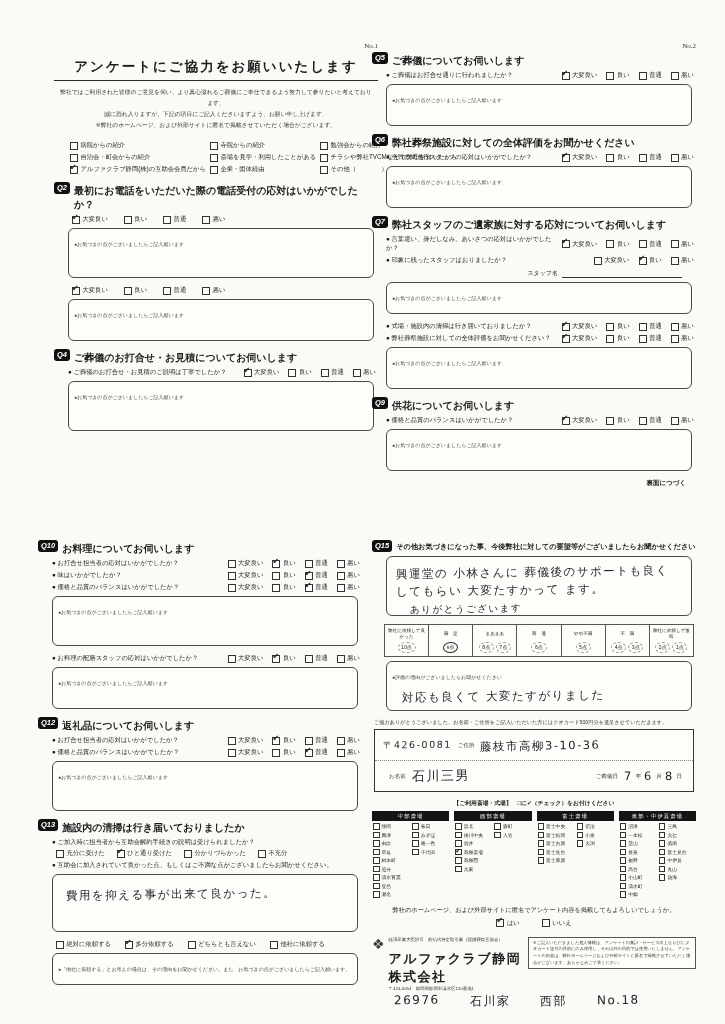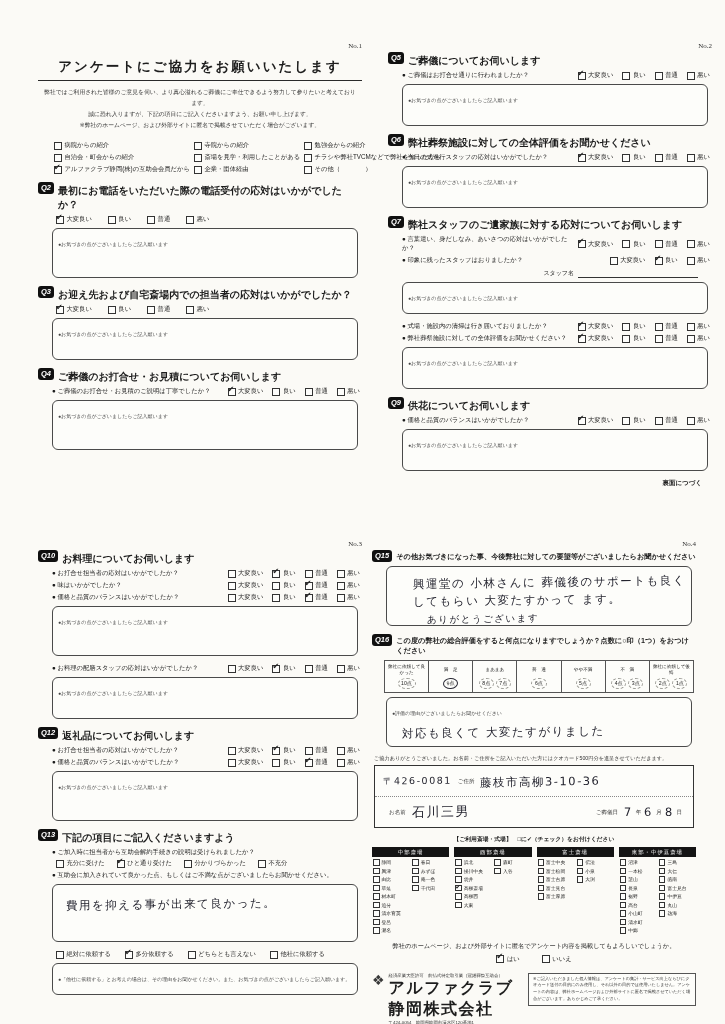--- a/index.html
+++ b/index.html
@@ -1,20 +1,20 @@
 <!DOCTYPE html>
 <html><head>
 <meta charset="utf-8">
 <style>
   html,body{margin:0;padding:0;background:#ffffff;}
   .sheet{position:relative;width:725px;height:1024px;background:#fbfaf6;overflow:hidden;
          font-family:"Liberation Sans","DejaVu Sans",sans-serif;color:#1d1d1d;}
   .page{position:absolute;width:324px;}
-  #p1{left:38px;top:42px;height:474px;}
-  #p2{left:388px;top:42px;height:474px;}
+  #p1{left:54px;top:42px;height:474px;}
+  #p2{left:372px;top:42px;height:474px;}
   #p3{left:38px;top:540px;height:480px;}
   #p4{left:372px;top:540px;height:480px;}
   .pageno{text-align:right;font-size:7px;font-family:"Liberation Serif","DejaVu Serif",serif;color:#333;height:10px;}
   .title{margin:6px 18px 0;text-align:center;font-size:13.5px;letter-spacing:2px;font-weight:bold;
          font-family:"Liberation Serif","DejaVu Serif",serif;}
   .titlerule{border-bottom:1.5px solid #2a2a2a;margin:4px 0 6px;}
   .intro{margin:0 6px 10px;text-align:center;font-size:5.8px;line-height:1.9;color:#333;}
   .q{margin-bottom:8px;}
   .qhead{display:flex;align-items:flex-start;gap:4px;}
   .badge{flex:0 0 auto;background:#101010;color:#fff;font-weight:bold;font-size:7.5px;
@@ -67,21 +67,21 @@
   .vitem{display:inline-flex;gap:2px;align-items:center;font-size:4.8px;white-space:nowrap;}
   .vitem .cb{width:4.5px;height:4.5px;}
   .vitem .cb.checked::after{font-size:6.5px;top:-3px;}
   
   .publish{text-align:center;font-size:6.2px;margin-top:8px;}
   .publish-opts{display:flex;justify-content:center;gap:22px;margin-top:4px;}
   .footer{display:flex;gap:6px;margin-top:9px;align-items:flex-start;}
   .fleft{flex:1;display:flex;gap:4px;}
   .logo{font-size:14px;color:#3a3a3a;line-height:1;}
   .permit{font-size:4.4px;color:#333;}
-  .company{font-size:16px;font-weight:bold;letter-spacing:1.5px;font-family:Liberation Sans, sans-serif;}
+  .company{font-size:13px;font-weight:bold;letter-spacing:1.5px;font-family:Liberation Sans, sans-serif;margin-top:8px;}
   .faddr{font-size:4.4px;color:#333;}
   .fprint{width:158px;border:1px solid #555;font-size:4.2px;line-height:1.6;padding:2px 4px;color:#3a3a3a;background:#fdfdfa;}
   .handrow{display:flex;gap:30px;margin:2px 0 0 22px;}
   .handrow .hand{font-size:12px;}
 </style>
 </head>
 <body>
 
 <div class="sheet">
 
@@ -158,24 +158,20 @@
             <span class="cb"></span>
             <span>悪い</span>
           </span>
         </div>
       <div class="cbox h48">
         <span class="note">●お気づきの点がございましたらご記入願います</span>
       </div>
     </div>
 
     <div class="q">
-      <div class="qhead">
-        <span class="badge">Q3</span>
-        <span class="qtitle">お迎え先および自宅斎場内での担当者の応対はいかがでしたか？</span>
-      </div>
       <div class="optrow">
           <span class="opt">
             <span class="cb checked"></span>
             <span>大変良い</span>
           </span>
           <span class="opt">
             <span class="cb"></span>
             <span>良い</span>
           </span>
           <span class="opt">
@@ -416,21 +412,20 @@
           </span>
       </div>
       <div class="cbox h40">
         <span class="note">●お気づきの点がございましたらご記入願います</span>
       </div>
       <div class="nextpage">裏面につづく</div>
     </div>
   </section>
 
   <section class="page" id="p3">
-    <div class="pageno">No.3</div>
 
     <div class="q">
       <div class="qhead">
         <span class="badge">Q10</span>
         <span class="qtitle">お料理についてお伺いします</span>
       </div>
       <div class="row">
         <span class="rowtext">● お打合せ担当者の応対はいかがでしたか？</span>
         <span class="opts">
             <span class="opt">
@@ -573,21 +568,21 @@
           </span>
       </div>
       <div class="cbox h48">
         <span class="note">●お気づきの点がございましたらご記入願います</span>
       </div>
     </div>
 
     <div class="q">
       <div class="qhead">
         <span class="badge">Q13</span>
-        <span class="qtitle">下記の項目にご記入くださいますよう</span>
+        <span class="qtitle">施設内の清掃は行き届いておりましたか</span>
       </div>
       <div class="subline">● ご加入時に担当者から互助会解約手続きの説明は受けられましたか？</div>
       <div class="optrow" style="margin-top:2px;gap:12px;">
           <span class="opt">
             <span class="cb"></span>
             <span>充分に受けた</span>
           </span>
           <span class="opt">
             <span class="cb checked"></span>
             <span>ひと通り受けた</span>
@@ -628,41 +623,36 @@
             <span>他社に依頼する</span>
           </span>
         </div>
       <div class="cbox h30">
         <span class="note">●「他社に依頼する」とお考えの場合は、その理由をお聞かせください。また、お気づきの点がございましたらご記入願います。</span>
       </div>
     </div>
   </section>
 
   <section class="page" id="p4">
-    <div class="pageno">No.4</div>
 
     <div class="q">
       <div class="qhead">
         <span class="badge">Q15</span>
         <span class="qtitle" style="font-size:7.2px;">その他お気づきになった事、今後弊社に対しての要望等がございましたらお聞かせください</span>
       </div>
       <div class="cbox h62">
-        <div style="padding:2px 0 0 4px;margin-left:17px;">
+        <div style="padding:2px 0 0 4px;">
           <span class="hand">興運堂の 小林さんに 葬儀後のサポートも良く</span><br>
           <span class="hand">してもらい 大変たすかって ます。</span>
           <span class="hand sm" style="margin-left:14px;">ありがとうございます</span>
         </div>
       </div>
     </div>
 
     <div class="q">
-      <div class="qhead">
-        <span class="badge">Q16</span>
-        <span class="qtitle" style="font-size:7.2px;">この度の弊社の総合評価をすると何点になりますでしょうか？点数に○印（1つ）をおつけください</span>
-      </div>
       <div class="rtable">
         <div class="rcell">
           <div class="rlabel">弊社に依頼して良かった</div>
           <div class="rscore">
               <span class="pill">10点</span>
             </div>
         </div>
         <div class="rcell">
           <div class="rlabel">満　足</div>
           <div class="rscore">

